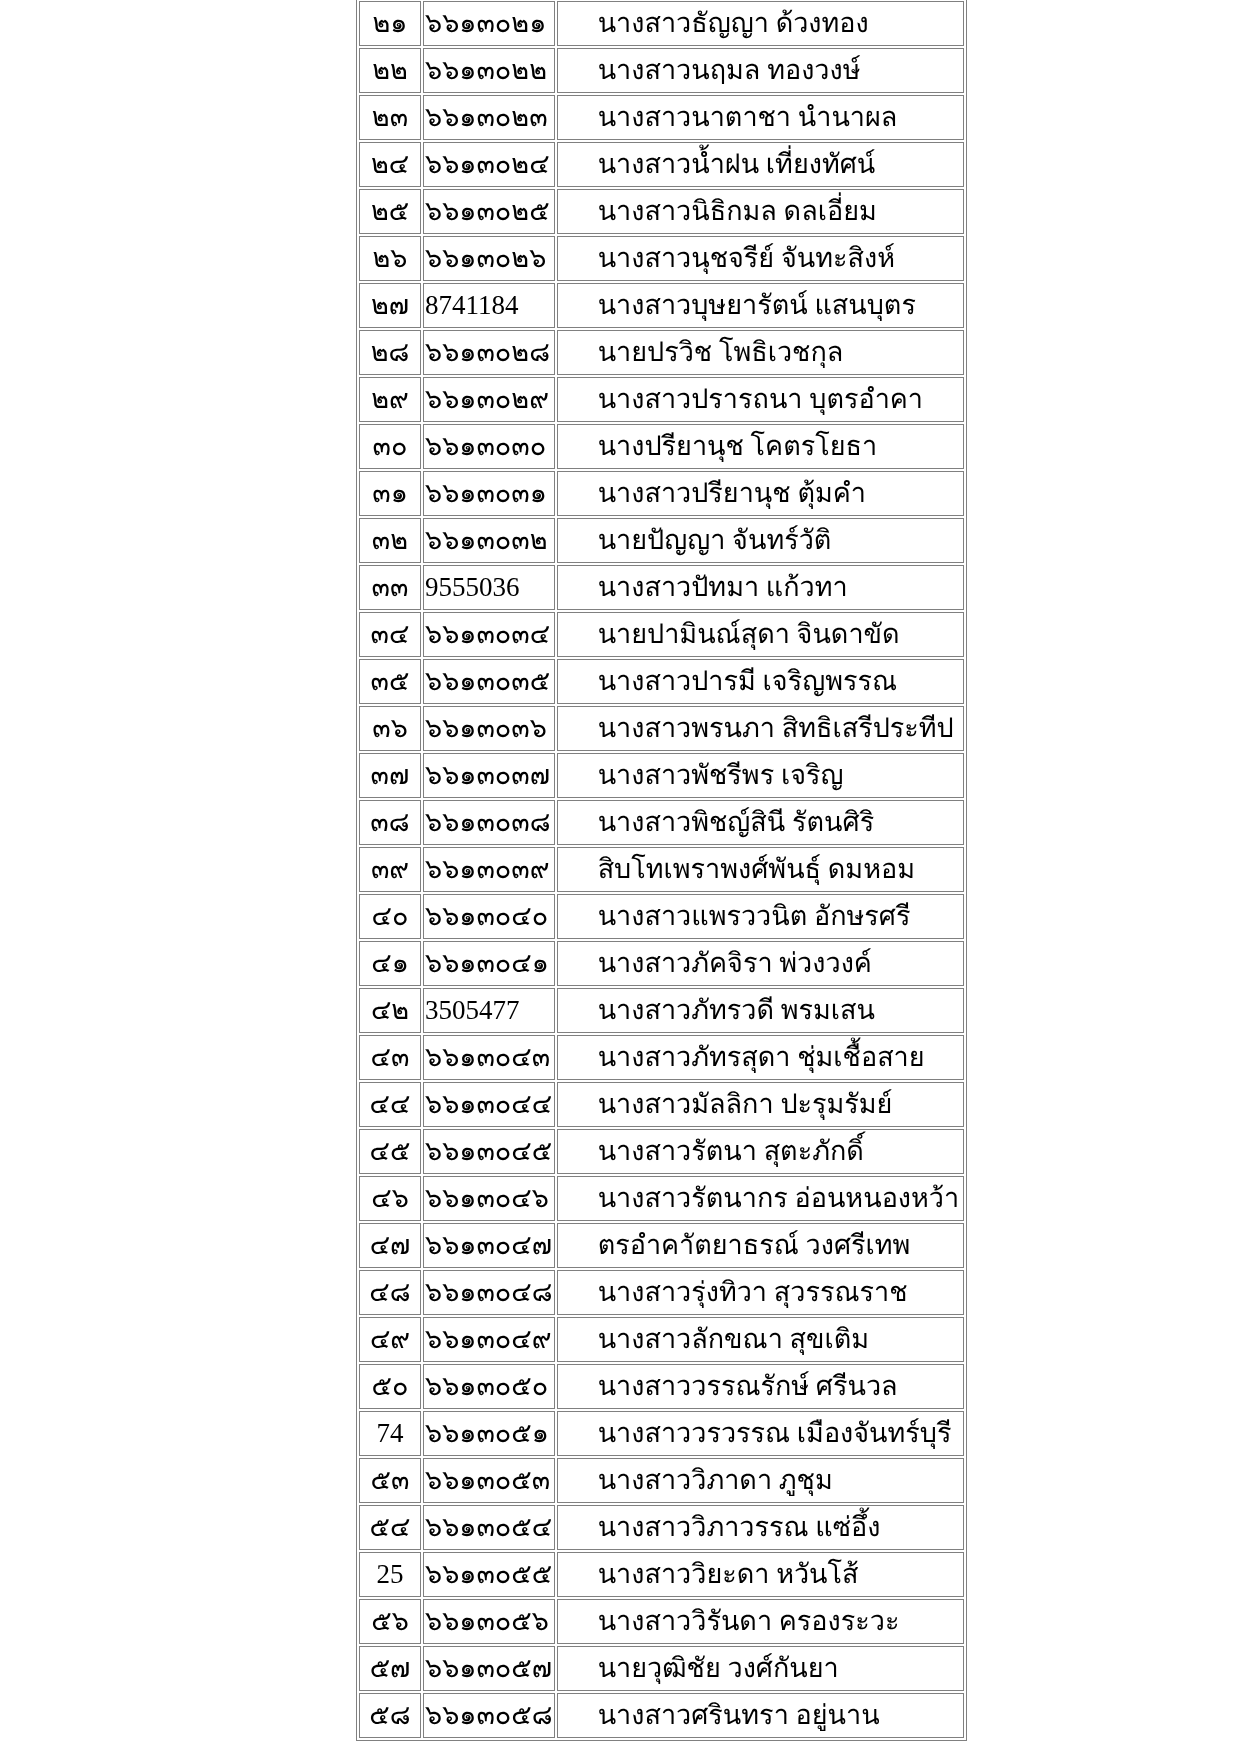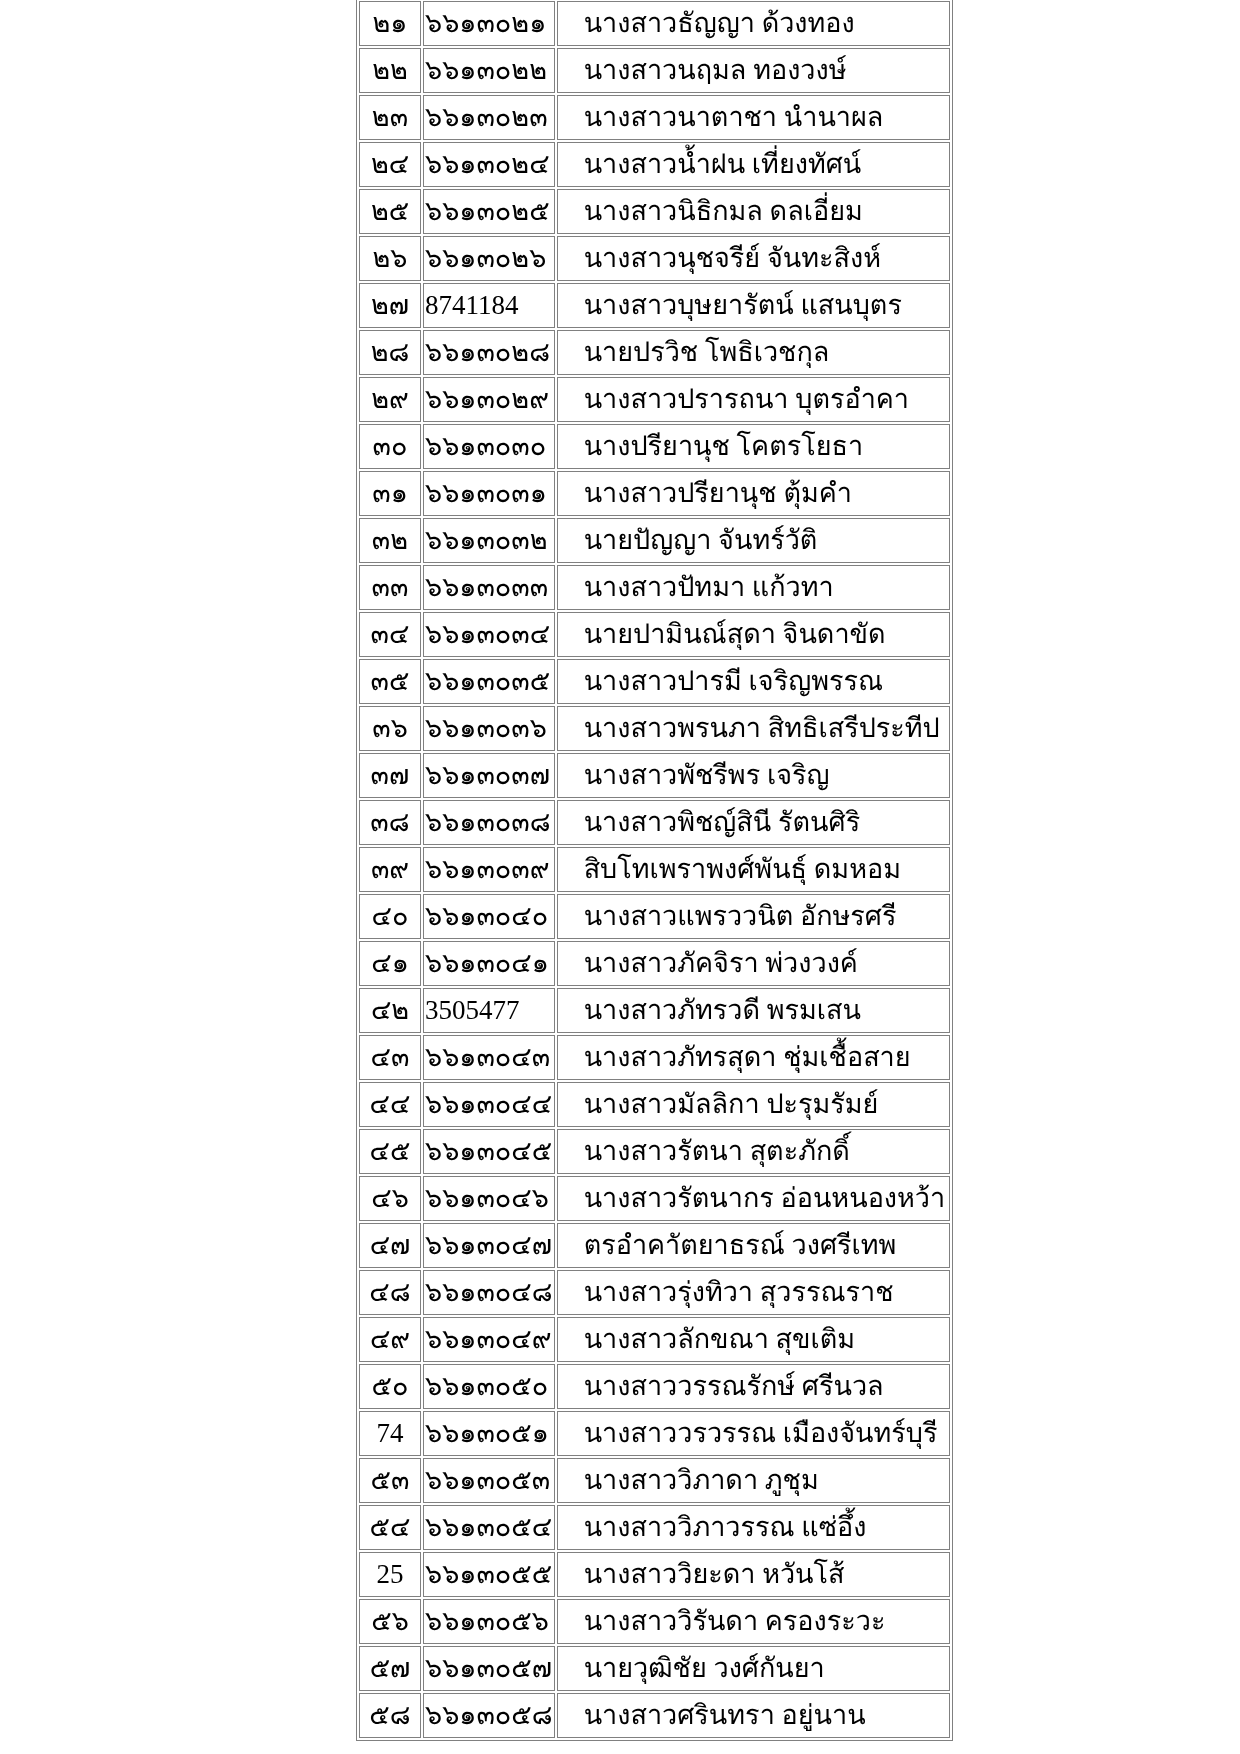--- a/index.html
+++ b/index.html
@@ -49,21 +49,21 @@
     width: 58px;
     text-align: center;
   }
   td.c-id {
     width: 118px;
     text-align: left;
   }
   td.c-name {
     width: 364px;
     text-align: left;
-    padding-left: 26px;
+    padding-left: 40px;
     margin-top: 43px;
   }
 </style>
 </head>
 <body>
 
 <div class="page-clip">
   <div class="table-wrap">
     <table class="name-list">
       <tbody id="rows">
@@ -134,21 +134,21 @@
   </tr>
 
   <tr>
     <td class="c-no">๓๒</td>
     <td class="c-id">๖๖๑๓๐๓๒</td>
     <td class="c-name">นายปัญญา จันทร์วัติ</td>
   </tr>
 
   <tr>
     <td class="c-no">๓๓</td>
-    <td class="c-id">๖๖๑๓๐๓๓</td>
+    <td class="c-id">9555036</td>
     <td class="c-name">นางสาวปัทมา แก้วทา</td>
   </tr>
 
   <tr>
     <td class="c-no">๓๔</td>
     <td class="c-id">๖๖๑๓๐๓๔</td>
     <td class="c-name">นายปามินณ์สุดา จินดาขัด</td>
   </tr>
 
   <tr>

